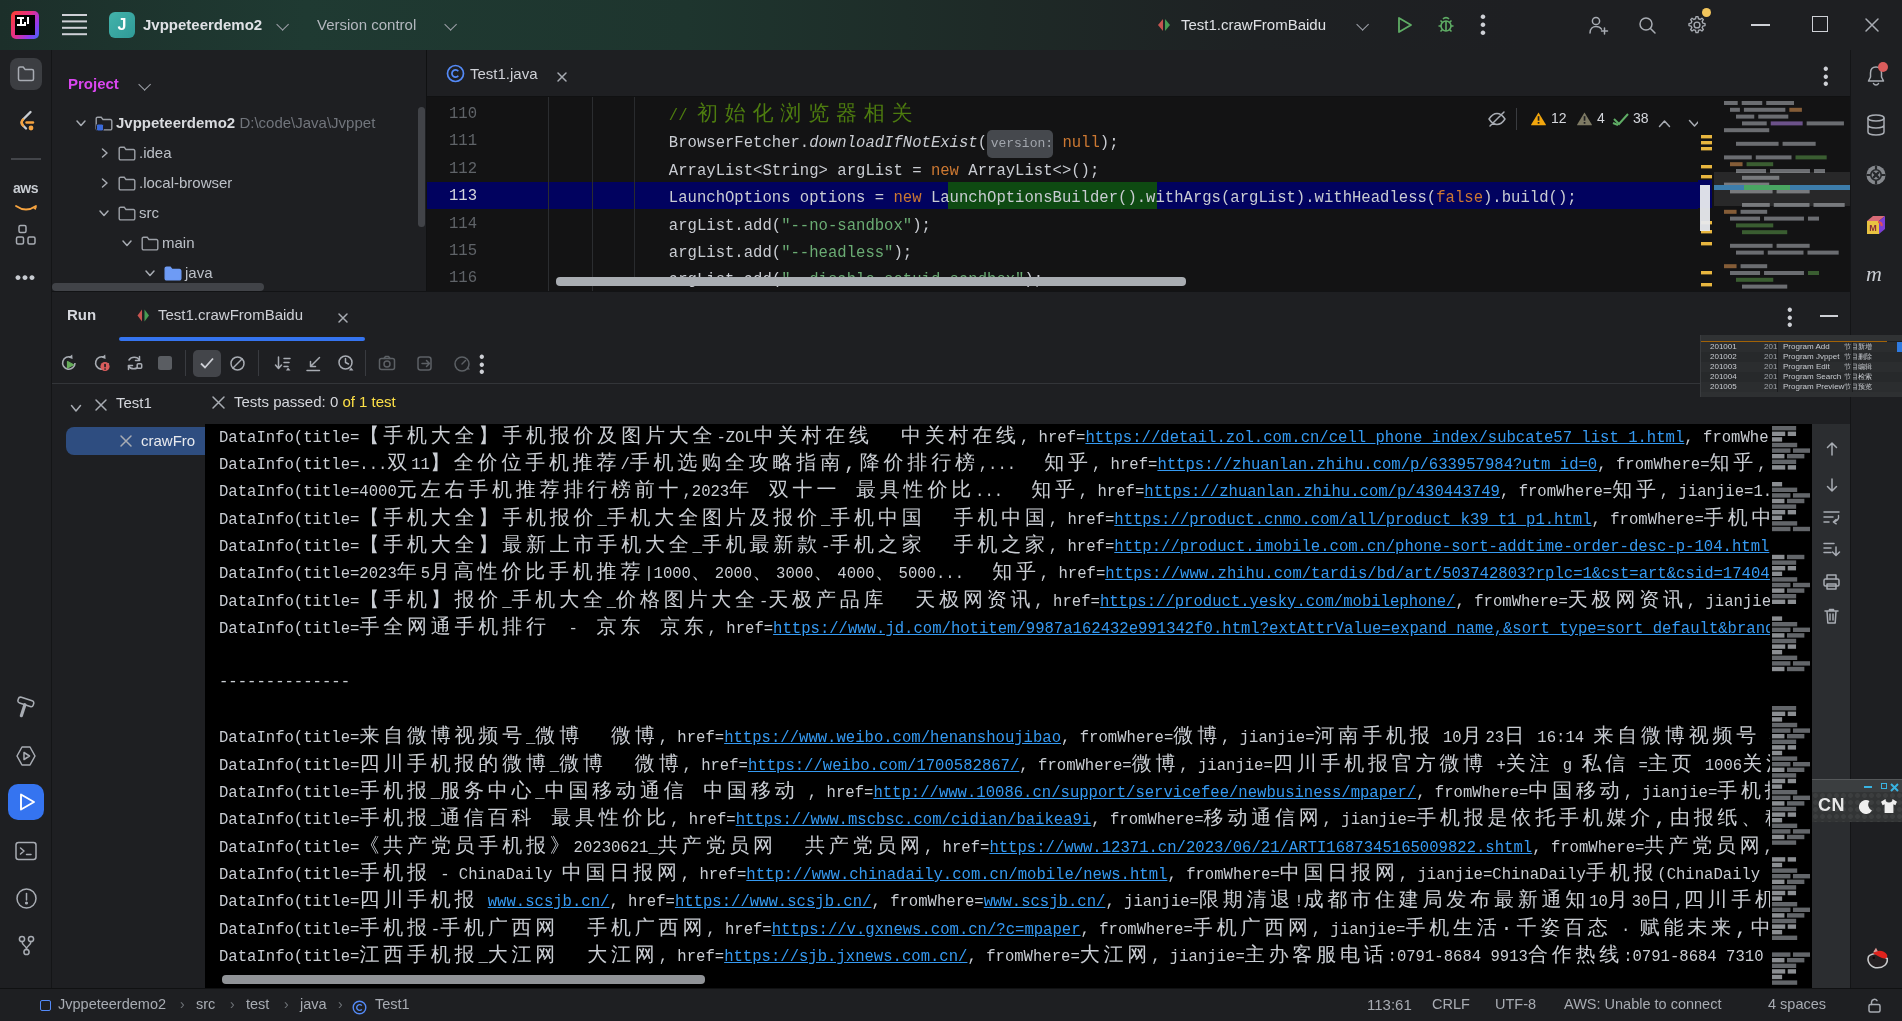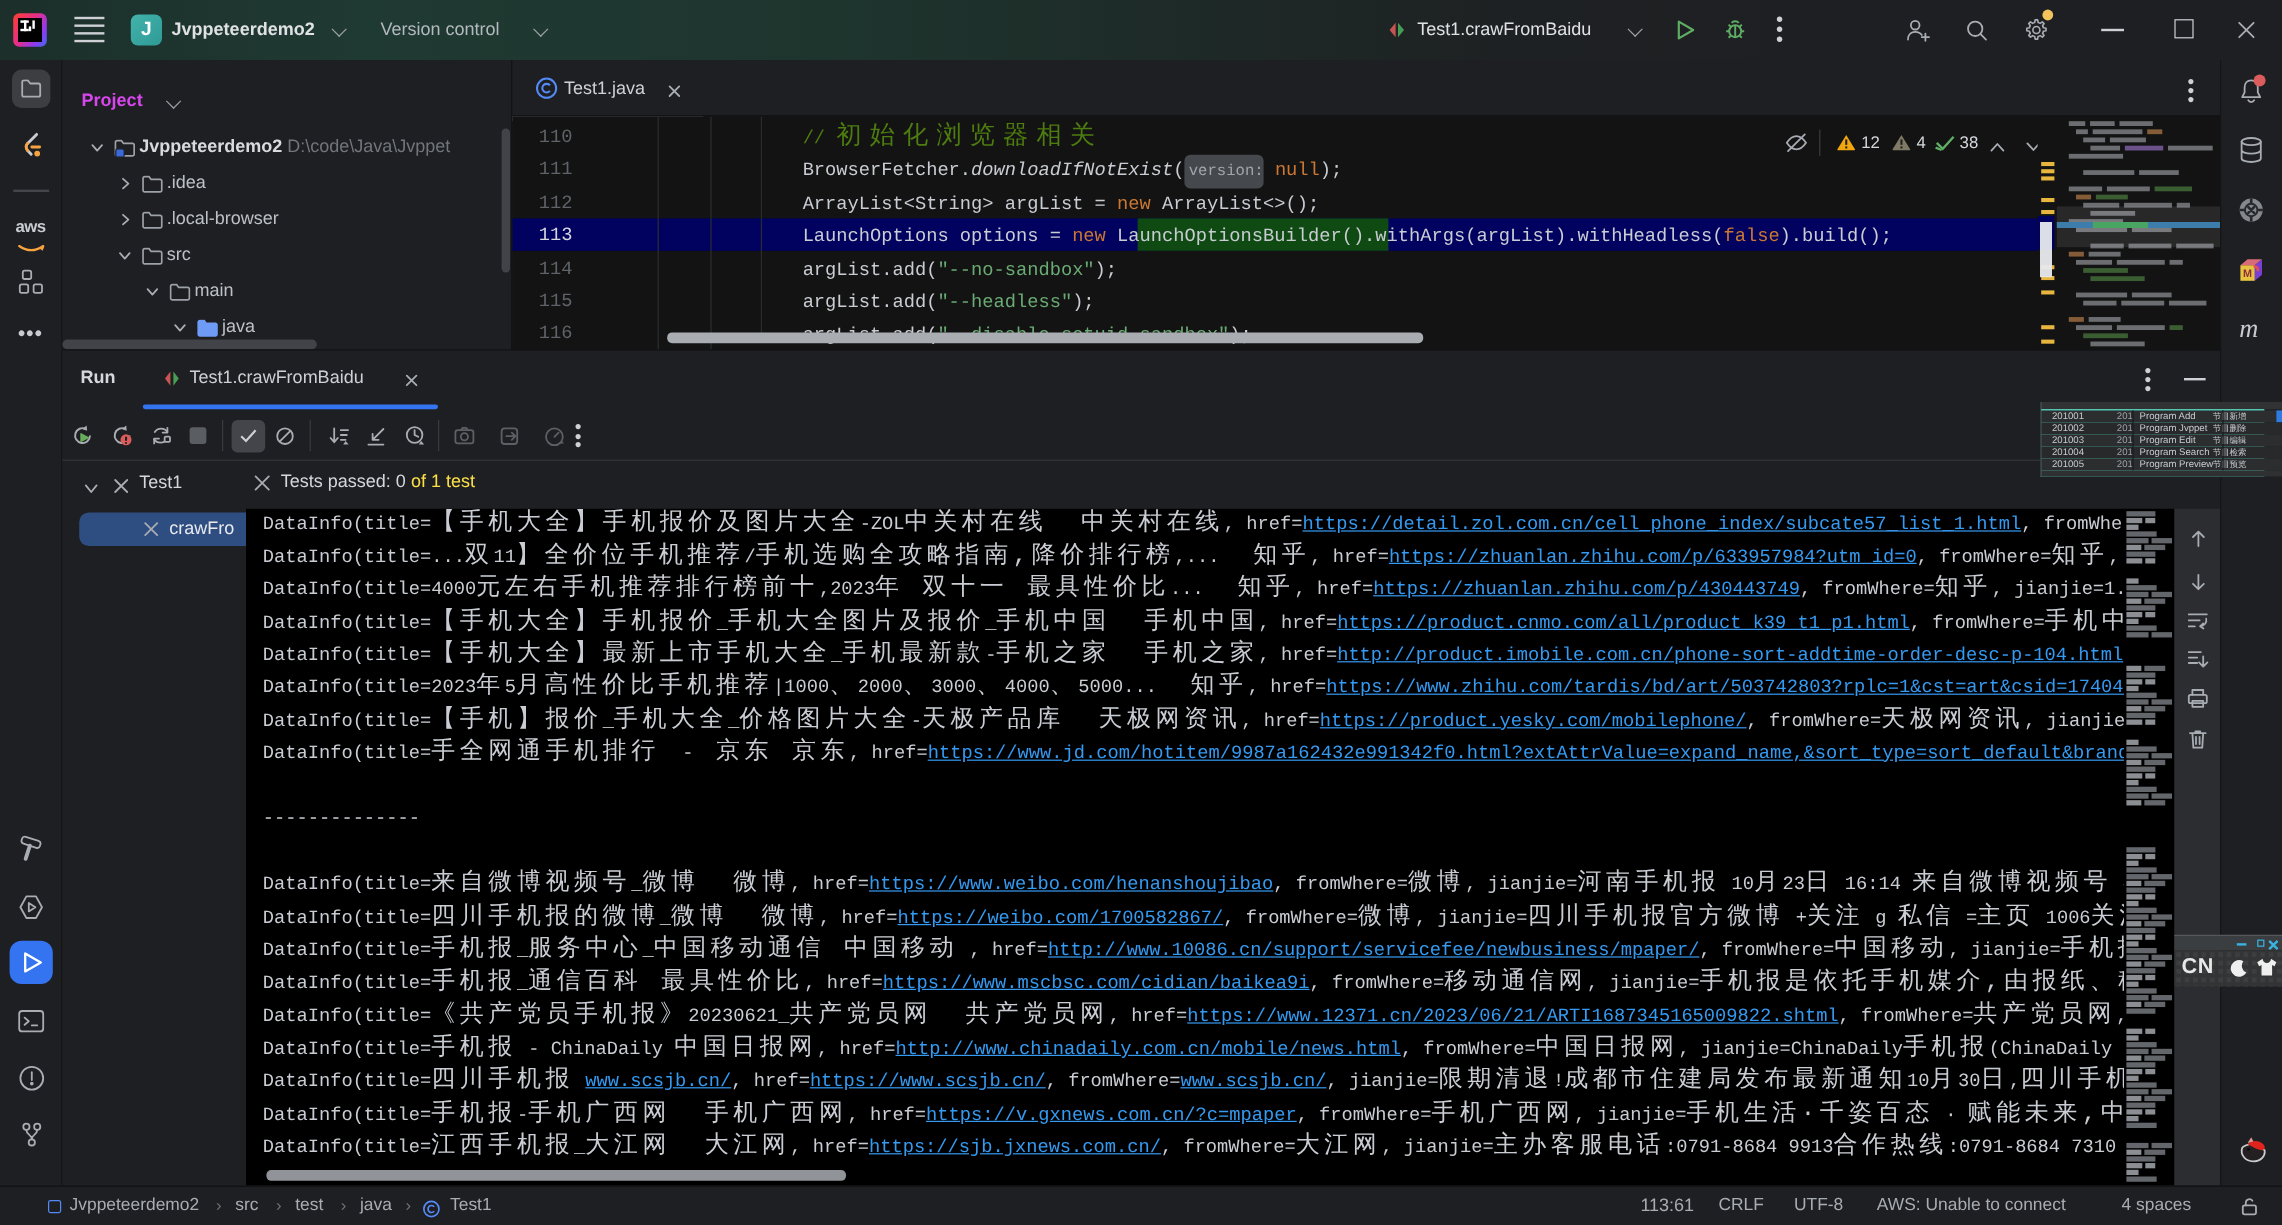--- a/index.html
+++ b/index.html
@@ -671,21 +671,21 @@
 <div class="abs" style="left:1367px;top:988px;color:#a8acb3;font-size:15px;line-height:33px">113:61</div>
     <div class="abs" style="left:1432px;top:988px;color:#a8acb3;font-size:14.5px;line-height:33px">CRLF</div>
     <div class="abs" style="left:1495px;top:988px;color:#a8acb3;font-size:14.5px;line-height:33px">UTF-8</div>
     <div class="abs" style="left:1564px;top:988px;color:#a8acb3;font-size:14.5px;line-height:33px">AWS: Unable to connect</div>
     <div class="abs" style="left:1768px;top:988px;color:#a8acb3;font-size:14.5px;line-height:33px">4 spaces</div>
 <div class="abs" style="left:1866px;top:997px"><svg width="17" height="17" viewBox="0 0 17 17" class="ic" stroke-width="1.5">
         <rect x="3" y="7.5" width="11" height="7.5" rx="1.5"></rect>
         <path d="M5.5 7.5 L5.5 5 A3 3 0 0 1 11 3.7"></path>
       </svg></div>
 
-<div class="abs" id="ovtable" style="left:1700px;top:335px;width:187px;height:62px;background:#5eead4;border-left:1px solid #3a3c3f">
+<div class="abs" id="ovtable" style="left:1700px;top:335px;width:187px;height:62px;background:#a16207;border-left:1px solid #3a3c3f">
       <div style="position:absolute;left:0;top:0;width:202px;height:6px;background:#303234"></div>
       <div style="position:absolute;left:0;top:7px;width:202px;height:10px;background:#2b2d2f;font-size:8px;color:#c8cbd0;white-space:nowrap">
         <span style="position:absolute;left:9px">201001</span>
         <span style="position:absolute;left:63px;color:#9ea2a8">201</span>
         <span style="position:absolute;left:82px">Program Add</span>
         <span style="position:absolute;left:143px;letter-spacing:0;font-size:7px">节目新增</span>
         <span style="position:absolute;left:196px;width:6px;height:10px;background:#2f7ae0"></span>
       </div>
       <div style="position:absolute;left:0;top:17px;width:202px;height:10px;background:#27292b;font-size:8px;color:#c8cbd0;white-space:nowrap">
         <span style="position:absolute;left:9px">201002</span>

